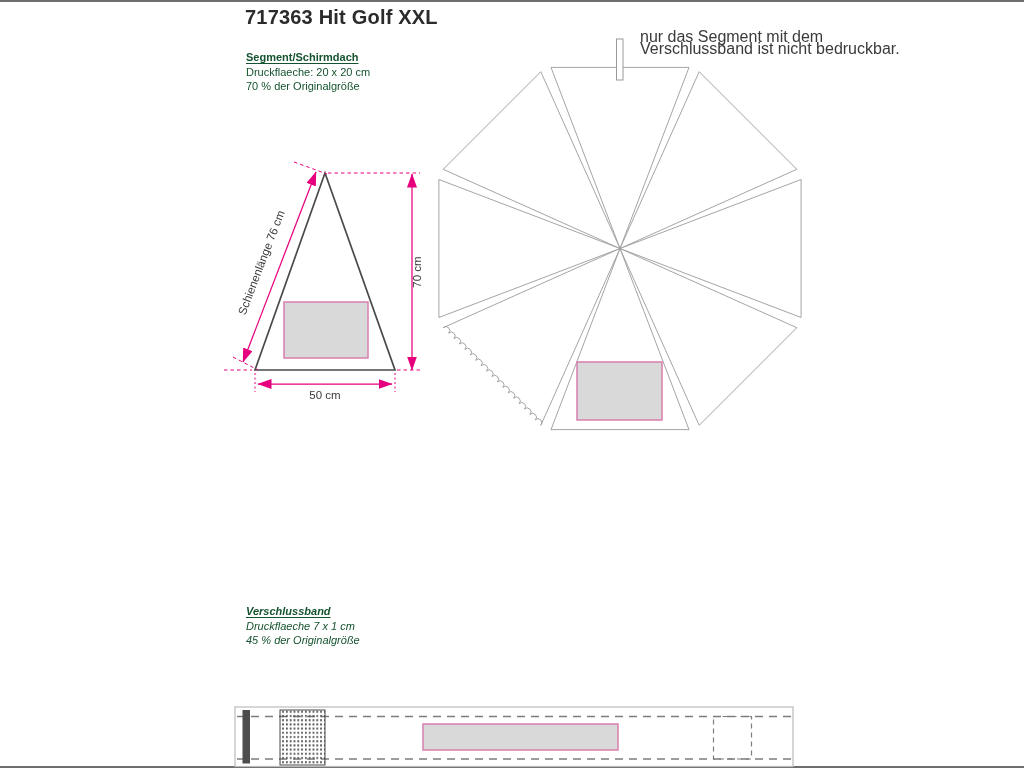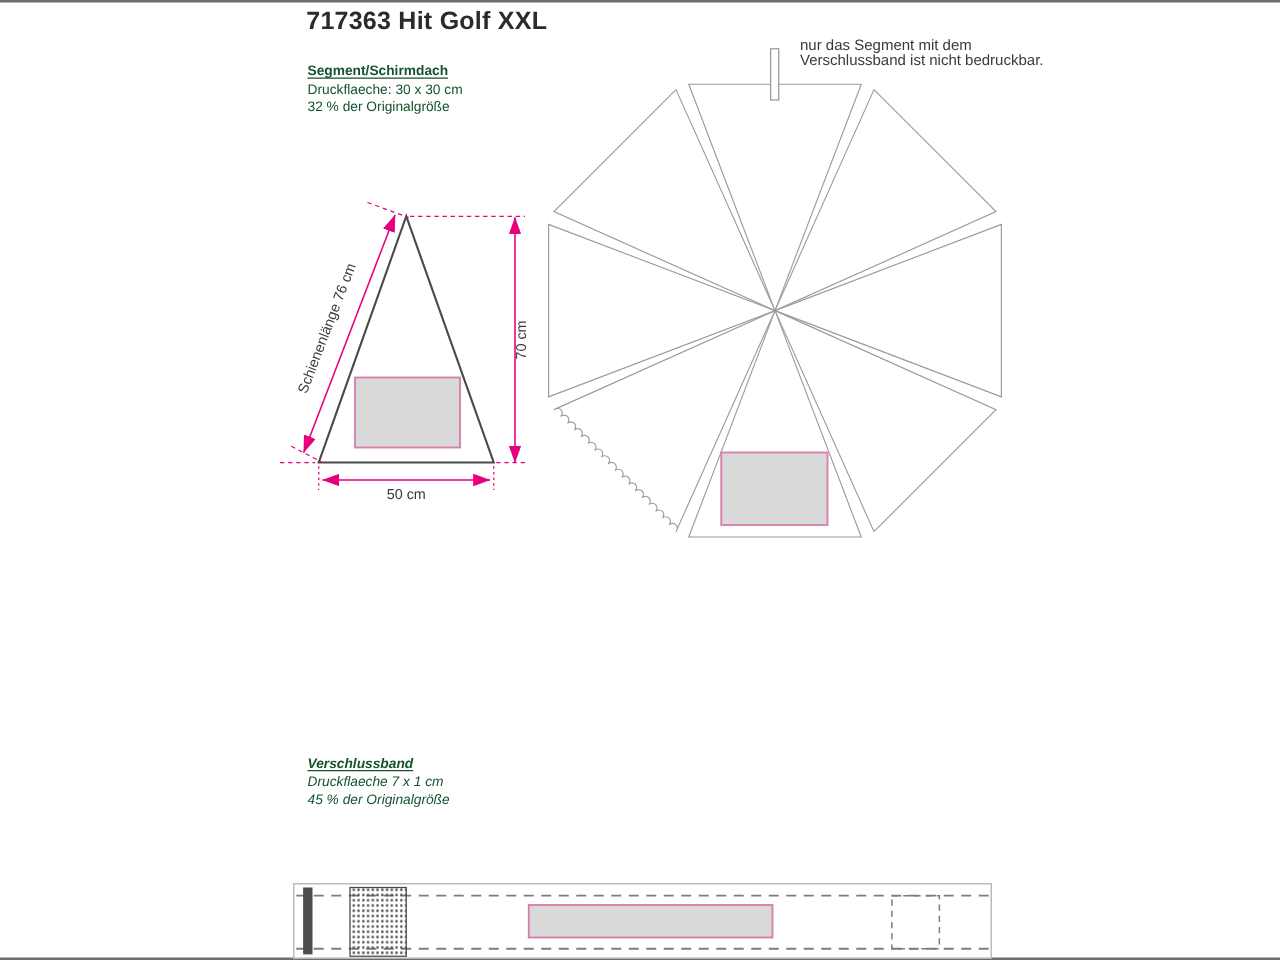--- a/index.html
+++ b/index.html
@@ -22,21 +22,21 @@
   .page-title{
     position:absolute;left:245px;top:6px;
     font-size:20px;font-weight:700;color:#2b2b2b;letter-spacing:0.2px;
   }
   .info-block{position:absolute;font-size:11px;line-height:14.5px;color:#14532d;}
   .info-block .heading{
     font-weight:700;text-decoration:underline;text-underline-offset:2px;
   }
   .info-segment{left:246px;top:50px;}
   .info-closure{left:246px;top:604px;font-style:italic;}
-  .note-block{position:absolute;left:640px;top:31px;font-size:12px;line-height:11.5px;color:#3a3a3a;}
+  .note-block{position:absolute;left:640px;top:31px;font-size:16px;line-height:11.5px;color:#3a3a3a;}
   svg#drawing{position:absolute;left:0;top:0;}
   
   .tri{fill:none;stroke:var(--seg-stroke);stroke-width:1.7;}
   .print-rect{fill:var(--print-fill);stroke:var(--print-border);stroke-width:1.5;}
   .dim-line{stroke:var(--dim);stroke-width:1.25;fill:none;}
   .dim-dash{stroke:var(--dim);stroke-width:1;fill:none;stroke-dasharray:3.5 3;}
   .dim-dot{stroke:var(--dim);stroke-width:1;fill:none;stroke-dasharray:2 2.5;}
   .arrowhead{fill:var(--dim);}
   .dim-label{fill:#3a3a3a;font-family:"Liberation Sans",sans-serif;font-size:11.5px;}
   .umb path{fill:#ffffff;stroke:var(--draw-gray);stroke-width:0.9;}
@@ -50,22 +50,22 @@
 </head>
 <body>
 
 <div class="edge-line edge-top"></div>
 <div class="edge-line edge-bottom"></div>
 
 <div class="page-title">717363 Hit Golf XXL</div>
 
 <div class="info-block info-segment">
   <div class="heading">Segment/Schirmdach</div>
-  <div>Druckflaeche: 30 x 30 cm</div>
-  <div>32 % der Originalgröße</div>
+  <div>Druckflaeche: 20 x 20 cm</div>
+  <div>70 % der Originalgröße</div>
 </div>
 
 <div class="note-block">
   <div>nur das Segment mit dem</div>
   <div>Verschlussband ist nicht bedruckbar.</div>
 </div>
 
 <div class="info-block info-closure">
   <div class="heading">Verschlussband</div>
   <div>Druckflaeche 7 x 1 cm</div>

